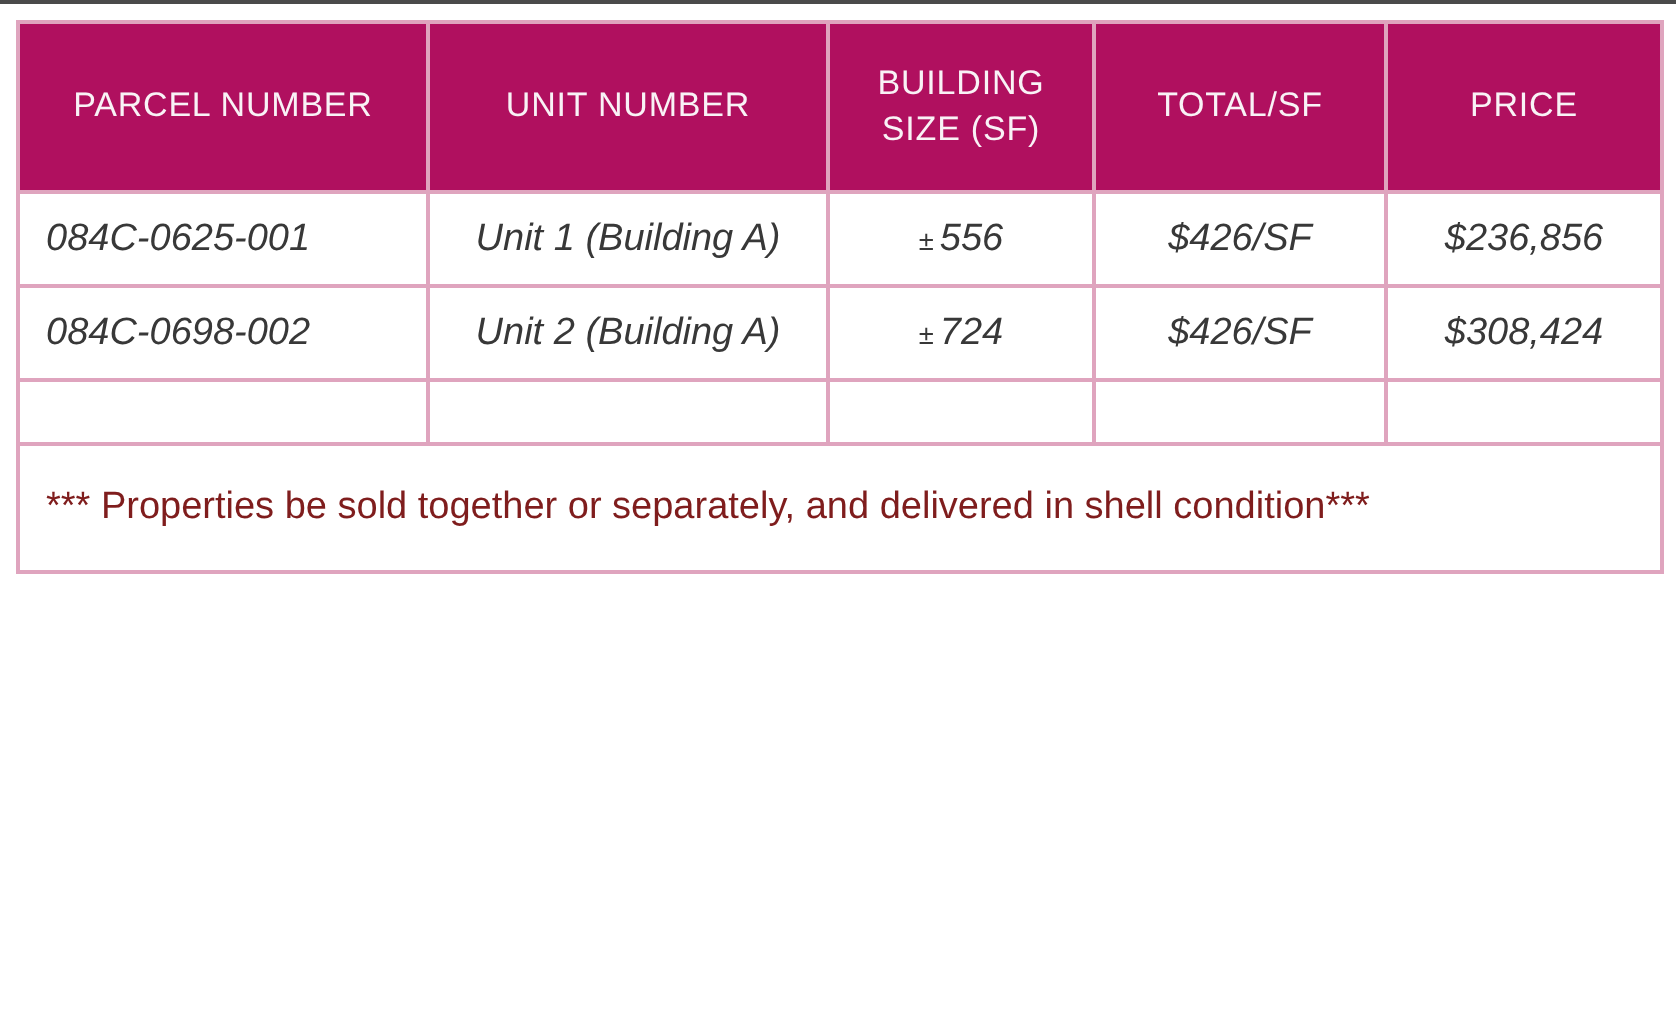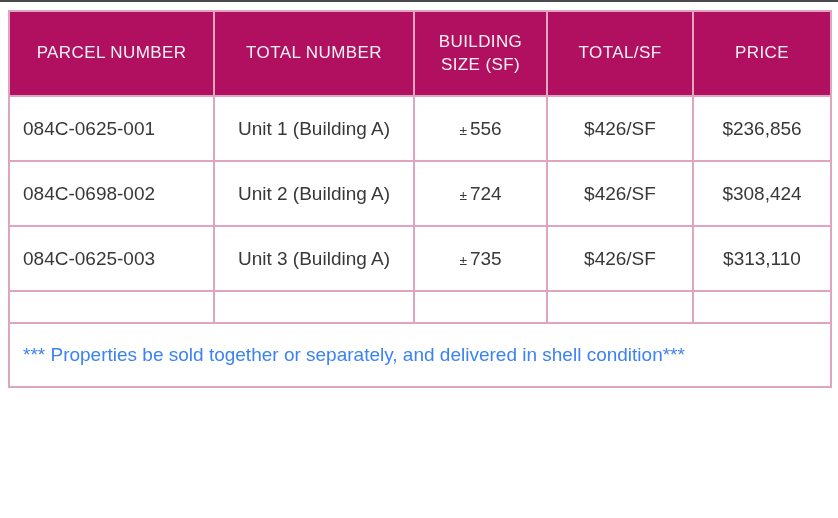--- a/index.html
+++ b/index.html
@@ -36,21 +36,21 @@
     background: #b0105f;
     color: #f9f2f6;
     font-size: 17px;
     font-weight: 500;
     letter-spacing: 0.4px;
     text-align: center;
     vertical-align: middle;
     padding: 4px 10px;
     line-height: 1.35;
   }
-  tr.data-row { height: 65px; }
+  tr.data-row { height: 47px; font-style: italic; }
   tr.data-row td {
     font-size: 19px;
     font-weight: 400;
     text-align: center;
     vertical-align: middle;
     background: #ffffff;
   }
   td.cell-left {
     text-align: left !important;
     padding-left: 13px;
@@ -72,42 +72,42 @@
   }
   tr.total-row td.cell-left { text-align: left; }
 
   tr.foot-row { height: 64px; }
   tr.foot-row td {
     background: #ffffff;
     font-size: 19px;
     text-align: left;
     vertical-align: middle;
     padding-left: 13px;
-    color: #3b82f6;
+    color: #7f1d1d;
   }
 </style>
 </head>
 <body>
 
 <div class="top-line"></div>
 
 <div class="table-wrap">
   <table class="pricing">
     <colgroup>
       <col class="c1">
         <col class="c2">
         <col class="c3">
         <col class="c4">
         <col class="c5">
     </colgroup>
 
     <tbody>
         <tr class="head-row">
       <th>PARCEL NUMBER</th>
-      <th>TOTAL NUMBER</th>
+      <th>UNIT NUMBER</th>
       <th>BUILDING SIZE (SF)</th>
       <th>TOTAL/SF</th>
       <th>PRICE</th>
     </tr>
 
     <tr class="data-row">
       <td class="cell-left">084C-0625-001</td>
       <td>Unit 1 (Building A)</td>
       <td><span class="pm">±</span><span>556</span></td>
       <td>$426/SF</td>
@@ -115,27 +115,20 @@
     </tr>
 
     <tr class="data-row">
       <td class="cell-left">084C-0698-002</td>
       <td>Unit 2 (Building A)</td>
       <td><span class="pm">±</span><span>724</span></td>
       <td>$426/SF</td>
       <td>$308,424</td>
     </tr>
 
-    <tr class="data-row">
-      <td class="cell-left">084C-0625-003</td>
-      <td>Unit 3 (Building A)</td>
-      <td><span class="pm">±</span><span>735</span></td>
-      <td>$426/SF</td>
-      <td>$313,110</td>
-    </tr>
 
 
     <tr class="spacer-row">
       <td></td>
       <td></td>
       <td></td>
       <td></td>
       <td></td>
     </tr>
 

